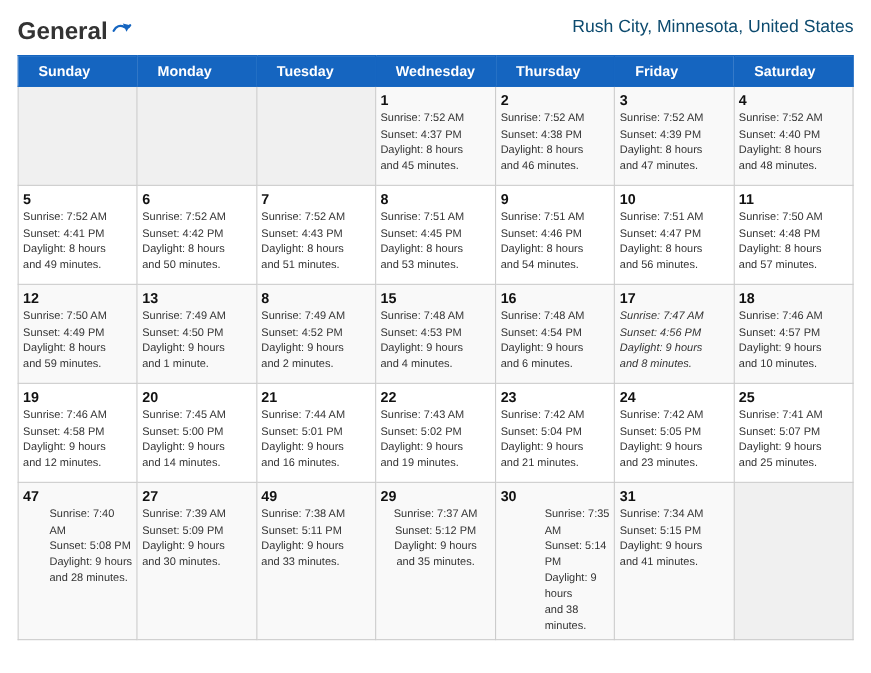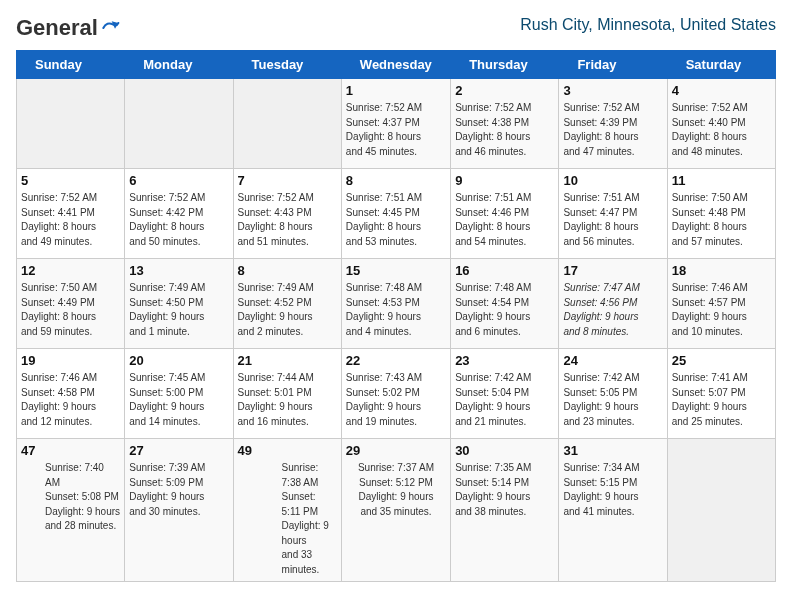--- a/index.html
+++ b/index.html
@@ -312,35 +312,35 @@
         </td>
         <td>
           <div class="day-num">27</div>
           <div class="day-detail" style="white-space: pre-line;">Sunrise: 7:39 AM
 Sunset: 5:09 PM
 Daylight: 9 hours
 and 30 minutes.</div>
         </td>
         <td>
           <div class="day-num">49</div>
-          <div class="day-detail" style="white-space: pre-line; margin-left: 44px;">Sunrise: 7:38 AM
+          <div class="day-detail" style="white-space: pre-line;">Sunrise: 7:38 AM
 Sunset: 5:11 PM
 Daylight: 9 hours
 and 33 minutes.</div>
         </td>
         <td>
           <div class="day-num">29</div>
           <div class="day-detail" style="white-space: pre-line; text-align: center;">Sunrise: 7:37 AM
 Sunset: 5:12 PM
 Daylight: 9 hours
 and 35 minutes.</div>
         </td>
         <td>
           <div class="day-num">30</div>
-          <div class="day-detail" style="white-space: pre-line;">Sunrise: 7:35 AM
+          <div class="day-detail" style="white-space: pre-line; margin-left: 40px;">Sunrise: 7:35 AM
 Sunset: 5:14 PM
 Daylight: 9 hours
 and 38 minutes.</div>
         </td>
         <td>
           <div class="day-num">31</div>
           <div class="day-detail" style="white-space: pre-line;">Sunrise: 7:34 AM
 Sunset: 5:15 PM
 Daylight: 9 hours
 and 41 minutes.</div>

